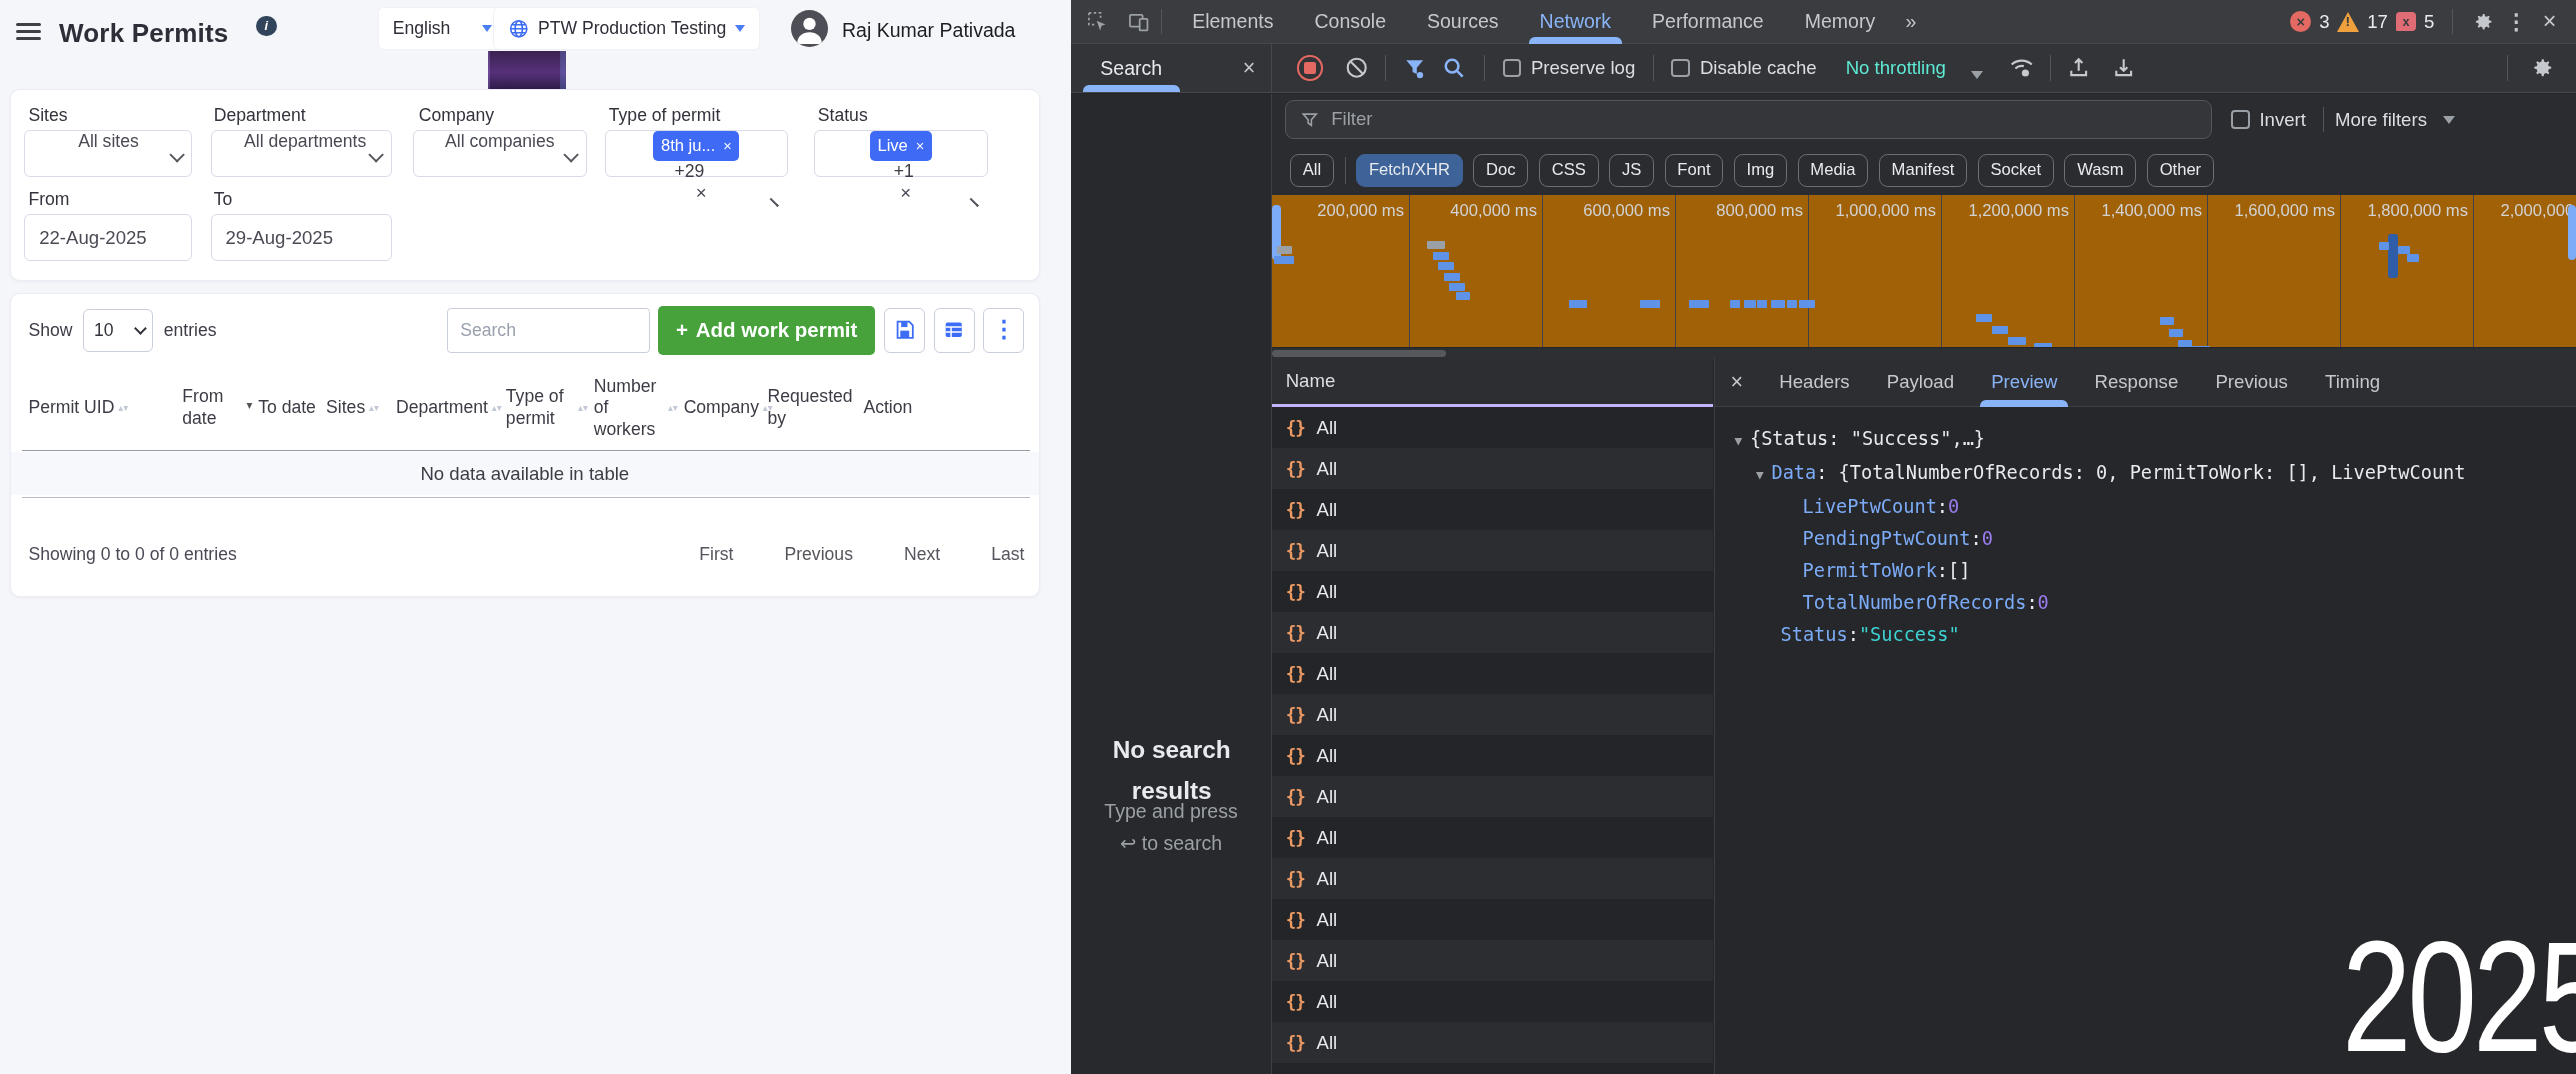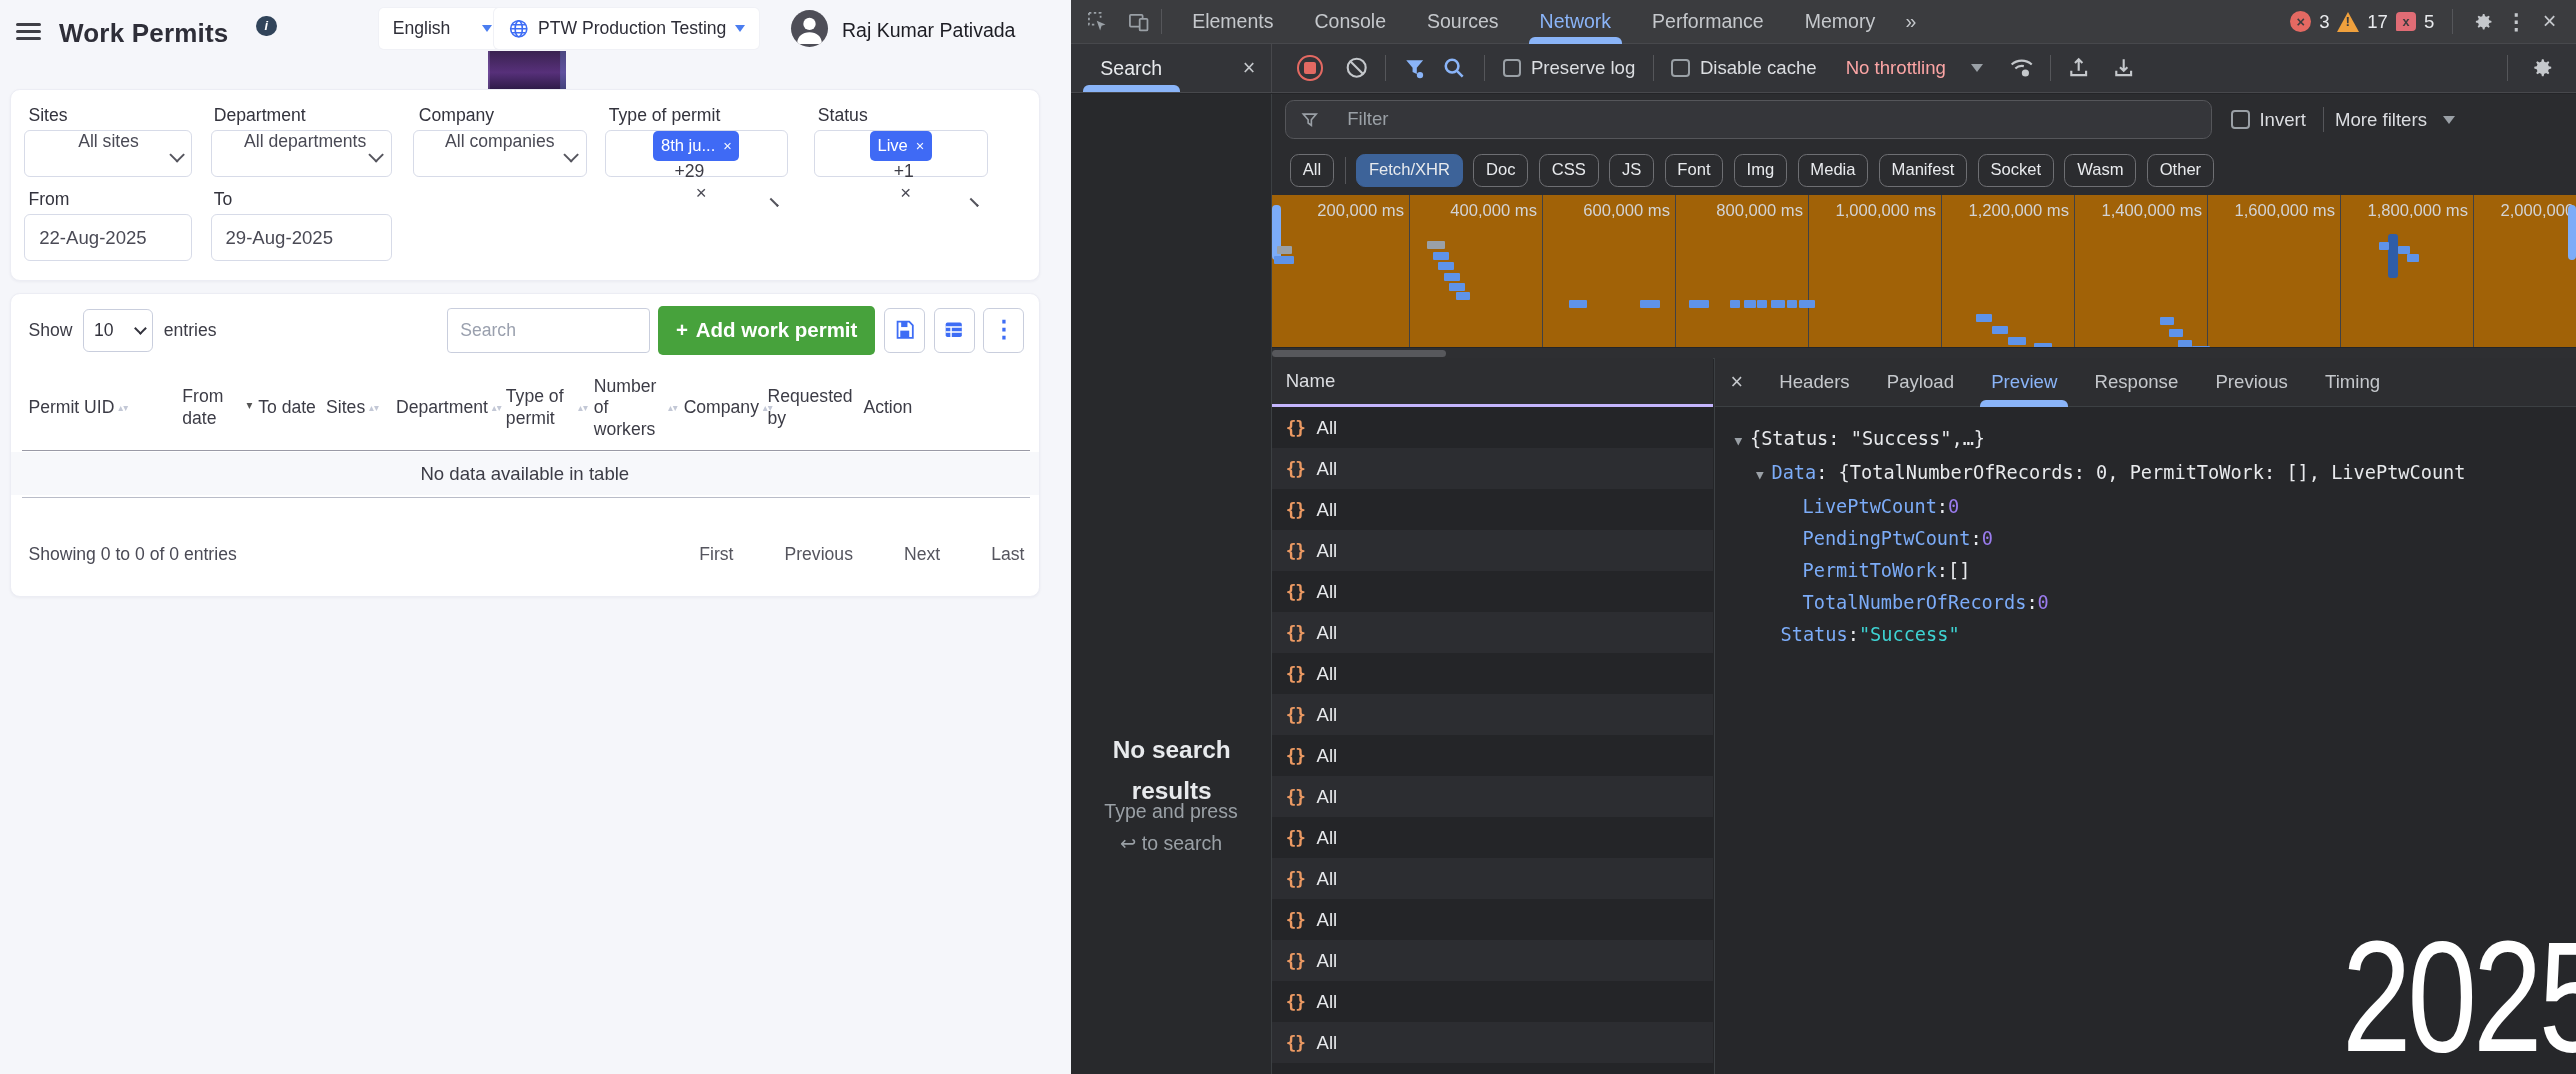--- a/index.html
+++ b/index.html
@@ -93,31 +93,31 @@
                 display:flex; align-items:center; }
   .drawer-head { width:201px; height:100%; display:flex; align-items:center; position:relative; border-right:1px solid #47484c; flex:none;}
   .drawer-title { position:relative; height:100%; display:flex; align-items:center; margin-left:17.6px; padding:0 11.7px; font-size:19.5px; color:#e8eaed; cursor:pointer;}
   .drawer-title::after { content:""; position:absolute; left:-5.9px; right:-5.9px; bottom:0; height:6.8px; background:#8ab4f8; border-radius:5.9px 5.9px 0 0;}
   .drawer-close { margin-left:auto; margin-right:15.6px; font-size:21.5px; color:#c5c8cc; cursor:pointer;}
   .rec-btn { margin-left:25.4px; width:25.4px; height:25.4px; border-radius:50%; border:2.9px solid #e46962; display:flex; align-items:center; justify-content:center; cursor:pointer;}
   .rec-btn i { width:11.7px; height:11.7px; background:#e46962; border-radius:2px; }
   .tool-svg { width:25.4px; height:25.4px; cursor:pointer; }
   .cb { width:18.6px; height:18.6px; border:2px solid #9aa0a6; border-radius:3.9px; margin-right:9.8px; flex:none; cursor:pointer;}
   .tb-label { font-size:18.6px; color:#dcdee2; white-space:nowrap; }
-  .throttle { display:flex; align-items:center; gap:25.4px; font-size:18.6px; color:#fca5a5; cursor:pointer;}
+  .throttle { display:flex; align-items:flex-end; gap:25.4px; font-size:18.6px; color:#5eead4; cursor:pointer;}
   .chev-gray { width:0; height:0; border-left:6.8px solid transparent; border-right:6.8px solid transparent; border-top:8.8px solid #9aa0a6; }
 
   .dt-filterrow { position:absolute; left:0; top:94px; width:100%; height:51px; background:#2b2c2f; display:flex; align-items:center;}
   .search-input { position:absolute; left:7.8px; top:6.8px; width:168px; height:37px; background:#3c3d41; border-radius:18.6px;
                   display:flex; align-items:center; padding:0 11.7px; gap:7.8px; }
   .caret { width:2px; height:19.5px; background:#d8dade; }
   .mini-tog { font-size:14.6px; color:#9aa0a6; cursor:pointer; white-space:nowrap;}
   .paren-frag { position:absolute; left:191px; top:11.7px; color:#9aa0a6; font-size:21.5px; }
   .filter-box { position:absolute; left:214px; top:5.9px; width:927px; height:39px; background:#35363a; border:1px solid #55565a;
-                border-radius:8.8px; display:flex; align-items:center; gap:28px; padding:0 13.7px; }
+                border-radius:8.8px; display:flex; align-items:center; gap:12px; padding:0 13.7px; }
   .filter-ph { font-size:18.6px; color:#9aa0a6; }
   .invert-wrap { position:absolute; left:1160px; top:0; height:51px; display:flex; align-items:center; font-size:18.6px; color:#dcdee2;}
   .morefilters { position:absolute; left:1264px; top:0; height:51px; display:flex; align-items:center; gap:15.6px; font-size:18.6px; color:#dcdee2; cursor:pointer;}
 
   .dt-chiprow { position:absolute; left:0; top:145px; width:100%; height:51px; background:#2b2c2f; border-bottom:1px solid #3c4043;
                 display:flex; align-items:center; gap:10.7px; padding-left:219px; }
   .chip { height:33px; border:1px solid #6e6f73; border-radius:8.8px; display:flex; align-items:center; padding:0 11.7px;
           font-size:16.6px; color:#e8eaed; cursor:pointer; white-space:nowrap; background:transparent;}
   .chip.active { background:#3d6399; border-color:#3d6399; }
   .chip-divider { width:1px; height:27px; background:#55565a; }

